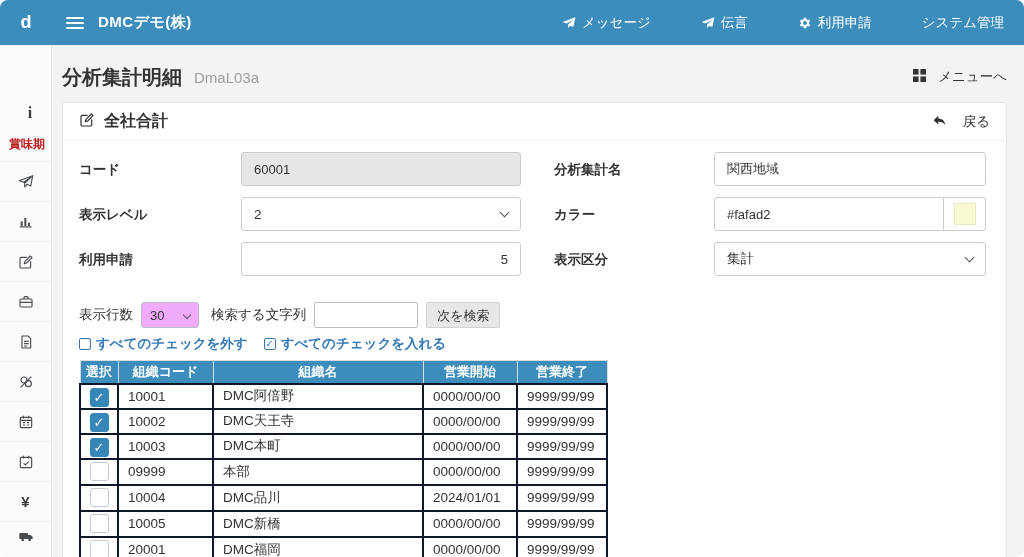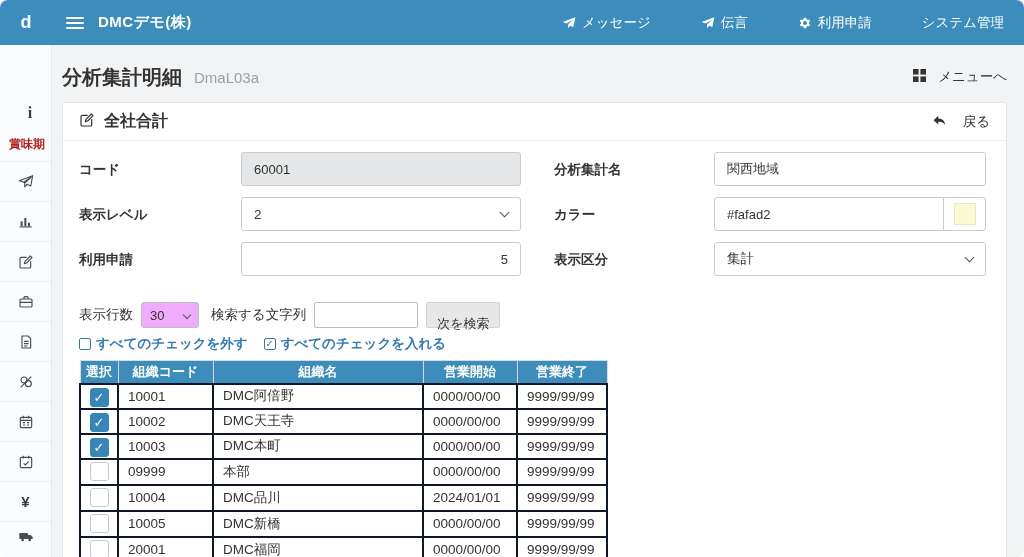--- a/index.html
+++ b/index.html
@@ -57,21 +57,21 @@
   .color-group .tinput { width:230px; border-radius:3px 0 0 3px; }
   .color-addon { width:42px; height:34px; border:1px solid #c8cdd2; border-left:none; border-radius:0 3px 3px 0; display:flex; align-items:center; justify-content:center; background:#fff; }
   .swatch { width:22px; height:22px; border:1px solid rgba(0,0,0,.07); }
 
   
   .controls { display:flex; align-items:center; margin-top:26px; font-size:13.5px; color:#333; }
   .ctl-label { white-space:nowrap; }
   .mini-select { position:relative; width:58px; height:26px; border:1px solid #b9bec3; border-radius:3px; background:#f0abfc; display:flex; align-items:center; padding:0 8px; margin:0 12px 0 8px; cursor:pointer; font-size:13px; }
   .mini-select .chev { right:8px; top:9px; width:6px; height:6px; }
   .mini-input { width:104px; height:26px; border:1px solid #b9bec3; border-radius:2px; margin:0 8px; padding:0 6px; font-size:13px; font-family:inherit; outline:none; }
-  .search-btn { height:26px; padding:12px 10px; background:#e7e7e7; border:1px solid #d2d2d2; border-radius:2px; font-size:13px; color:#333; font-family:inherit; cursor:pointer; }
+  .search-btn { height:26px; padding:4px 10px; background:#e7e7e7; border:1px solid #d2d2d2; border-radius:2px; font-size:13px; color:#333; font-family:inherit; cursor:pointer; }
 
   
   .check-links { display:flex; align-items:center; gap:16px; margin-top:7px; }
   .chk-link { display:flex; align-items:center; gap:5px; color:#337ab7; font-weight:700; font-size:13.5px; cursor:pointer; }
   .linkcb { width:12px; height:12px; border:1.6px solid #337ab7; border-radius:2px; display:inline-flex; align-items:center; justify-content:center; font-size:10px; line-height:1; }
   .linkcb.checked::after { content:"\2713"; }
 
   
   table.org { border-collapse:collapse; margin-top:7px; table-layout:fixed; width:527px; }
   table.org th { background:#3c8dbc; color:#fff; font-size:13px; font-weight:700; height:23px; border:1px solid #d9dcdf; text-align:center; padding:0; }

